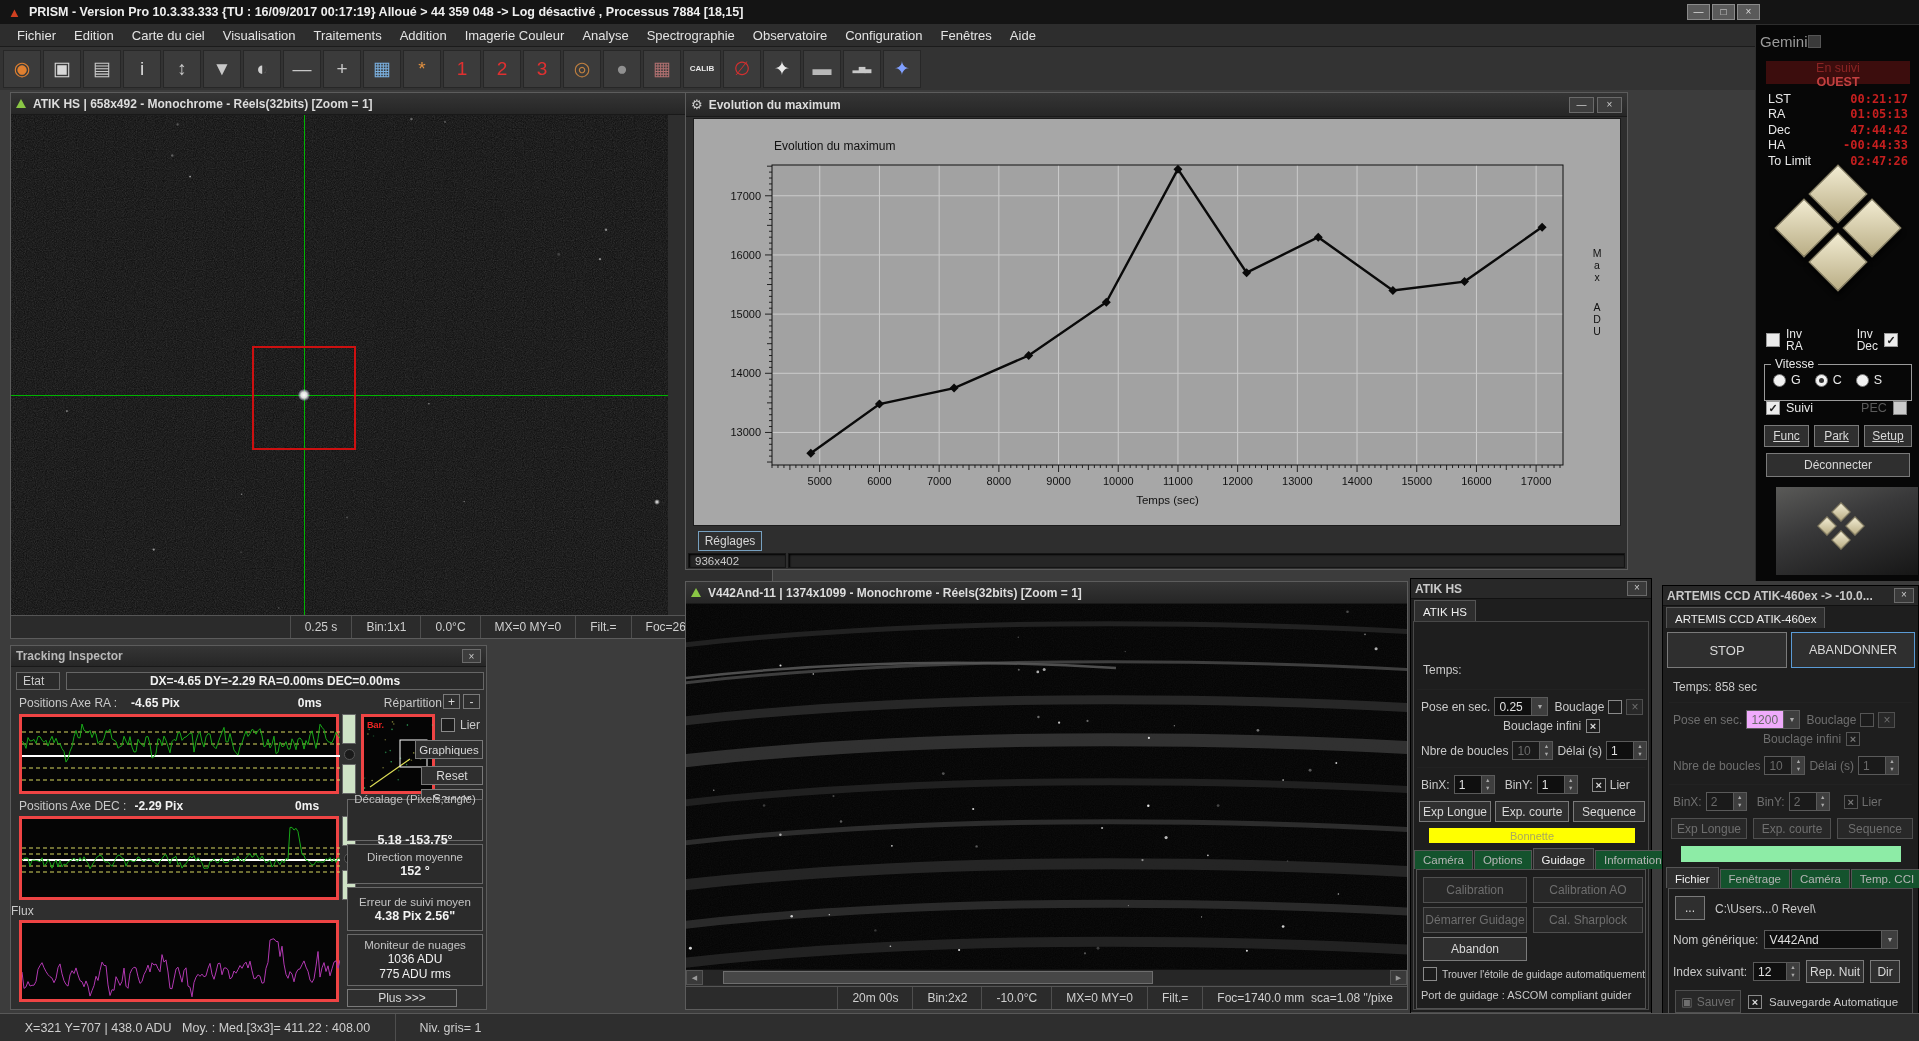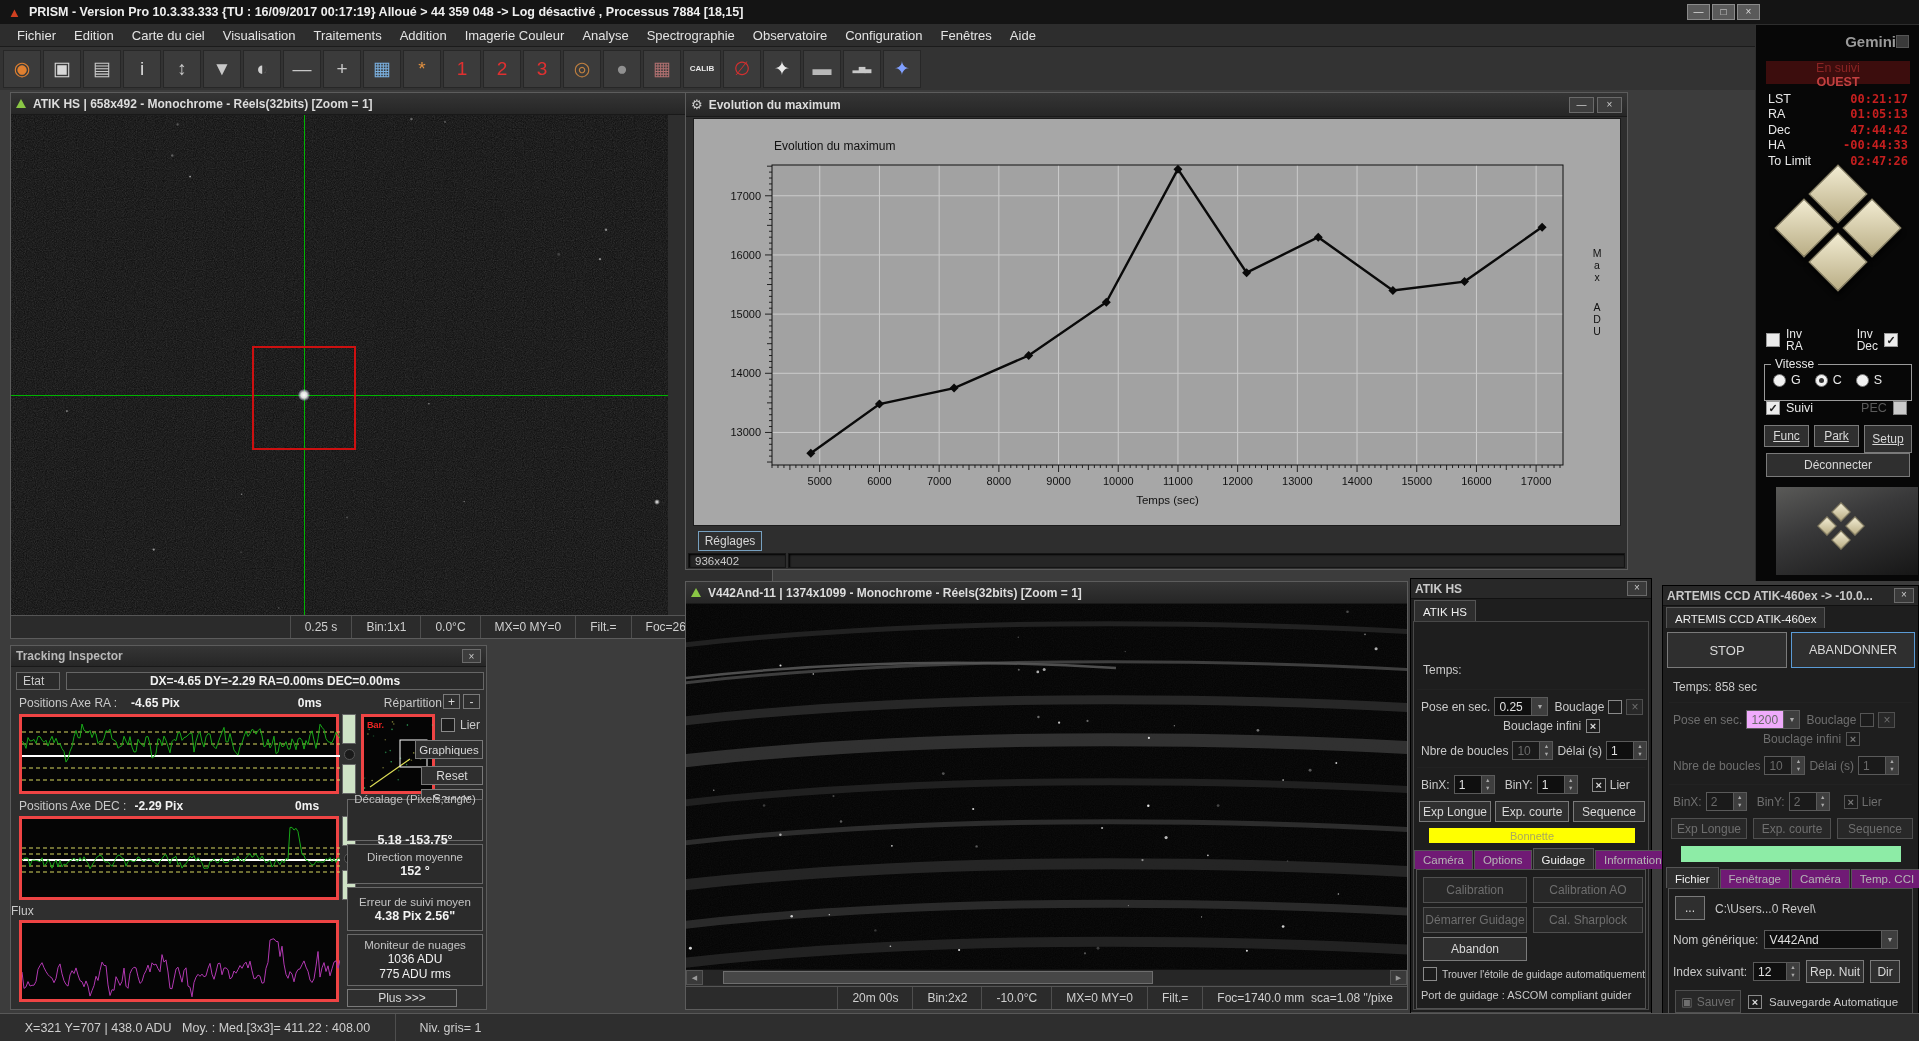--- a/index.html
+++ b/index.html
@@ -51,21 +51,21 @@
 .lbl{font-size:12px;color:#c9c9c9;white-space:nowrap;}
 .lbl.dis{color:#6e6e6e;}
 .hr{position:absolute;left:6px;right:6px;height:1px;background:#474747;border-bottom:1px solid #222;}
 
 
 .side-panel{position:absolute;background:#1e1e1e;border:1px solid #000;}
 .p-titlebar{height:20px;background:#282828;display:flex;align-items:center;padding:0 4px;border-bottom:1px solid #111;}
 .p-title{flex:1;font-size:12px;font-weight:bold;color:#c9c9c9;white-space:nowrap;overflow:hidden;}
 .p-close{width:20px;height:15px;background:#3a3a3a;border:1px solid #6a6a6a;color:#ccc;font-size:10px;line-height:12px;text-align:center;flex:none;}
 .tabstrip{position:absolute;display:flex;align-items:flex-end;}
-.ptab{padding:3px 8px;font-size:11.5px;color:#b5b5b5;background:#701a75;border:1px solid #555;border-bottom:none;margin-right:1px;white-space:nowrap;}
+.ptab{padding:3px 8px;font-size:11.5px;color:#b5b5b5;background:#14532d;border:1px solid #555;border-bottom:none;margin-right:1px;white-space:nowrap;}
 .ptab.sel{background:#2e2e2e;color:#efefef;padding-top:5px;}
 .tab-arr{width:14px;height:17px;background:#3a3a3a;border:1px solid #5a5a5a;color:#999;font-size:7px;display:flex;align-items:center;justify-content:center;}
 .groupbox{position:absolute;border:1px solid #525252;}
 .mini-bar{position:absolute;left:0;right:0;background:#272727;border-top:1px solid #4a4a4a;display:flex;align-items:center;justify-content:center;gap:7px;font-size:12px;color:#cfcfcf;}
 .red-arrow{color:#d42020;font-size:11px;border-bottom:2px solid #d42020;line-height:10px;}
 
 
 #win-tracking .gbox{position:absolute;background:#050505;border:3px solid #ef4444;}
 .tk-val{font-weight:bold;color:#f2f2f2;}
 .info-box{position:absolute;background:#2b2b2b;border:1px solid #686868;display:flex;flex-direction:column;align-items:center;justify-content:center;gap:1px;}
@@ -913,21 +913,21 @@
       <span class="cb">×</span>
       <span class="lbl" style="font-size:11.5px;">Sauvegarde Automatique</span>
     </div>
     <div class="mini-bar" style="bottom:0;height:24px;">
       <span class="red-arrow">▼</span>
       <span>Minimiser</span>
     </div>
   </div>
 
   <div id="gemini">
-    <div style="display:flex;align-items:center;justify-content:flex-end;padding:8px 10px 0 12px;font-weight:bold;">
+    <div style="display:flex;align-items:center;justify-content:flex-start;padding:8px 10px 0 4px;">
       <span style="font-size:15px;color:#9a9a9a;">Gemini</span>
       <span style="width:13px;height:13px;background:#3a3a3a;border:1px solid #555;"></span>
     </div>
     <div style="position:absolute;left:10px;top:36px;width:144px;height:23px;background:#3c0d0d;display:flex;align-items:center;justify-content:space-between;padding:0 8px;flex-direction:column;">
       <span style="color:#8a2424;font-size:12.5px;">En suivi</span>
       <span style="color:#c24040;font-size:12.5px;font-weight:bold;">OUEST</span>
     </div>
     <div id="gemini-rows" style="position:absolute;left:0;top:66px;width:164px;">
         <div class="gem-row">
           <span class="gem-lbl">LST</span>
@@ -978,21 +978,21 @@
         </div>
     </fieldset>
     <div class="row" style="left:10px;top:376px;gap:6px;color:#e8e8e8;">
       <span class="cb lt">✓</span>
       <span style="font-size:12.5px;">Suivi</span>
       <span style="font-size:12.5px;color:#5a5a5a;margin-left:42px;">PEC</span>
       <span class="cb lt" style="opacity:.85;"></span>
     </div>
     <button class="btn ulink" style="position:absolute;left:8px;top:400px;width:45px;height:22px;">Func</button>
     <button class="btn ulink" style="position:absolute;left:58px;top:400px;width:45px;height:22px;">Park</button>
-    <button class="btn ulink" style="position:absolute;left:108px;top:400px;width:48px;height:28px;">Setup</button>
+    <button class="btn ulink" style="position:absolute;left:108px;top:400px;width:48px;height:22px;">Setup</button>
     <button class="btn" style="position:absolute;left:10px;top:428px;width:144px;height:24px;">Déconnecter</button>
     <div style="position:absolute;left:20px;top:462px;width:142px;height:88px;background:linear-gradient(160deg,#5a5a58 0%,#39393a 40%,#161616 100%);overflow:hidden;">
       <div class="dia" style="left:58px;top:18px;width:14px;height:14px;box-shadow:none;"></div>
       <div class="dia" style="left:44px;top:32px;width:14px;height:14px;box-shadow:none;"></div>
       <div class="dia" style="left:72px;top:32px;width:14px;height:14px;box-shadow:none;"></div>
       <div class="dia" style="left:58px;top:46px;width:14px;height:14px;box-shadow:none;"></div>
     </div>
   </div>
 
   <div id="app-status" style="position:absolute;left:0;top:1013px;width:1919px;height:28px;background:#2e2e2e;border-top:1px solid #585858;display:flex;align-items:stretch;">

